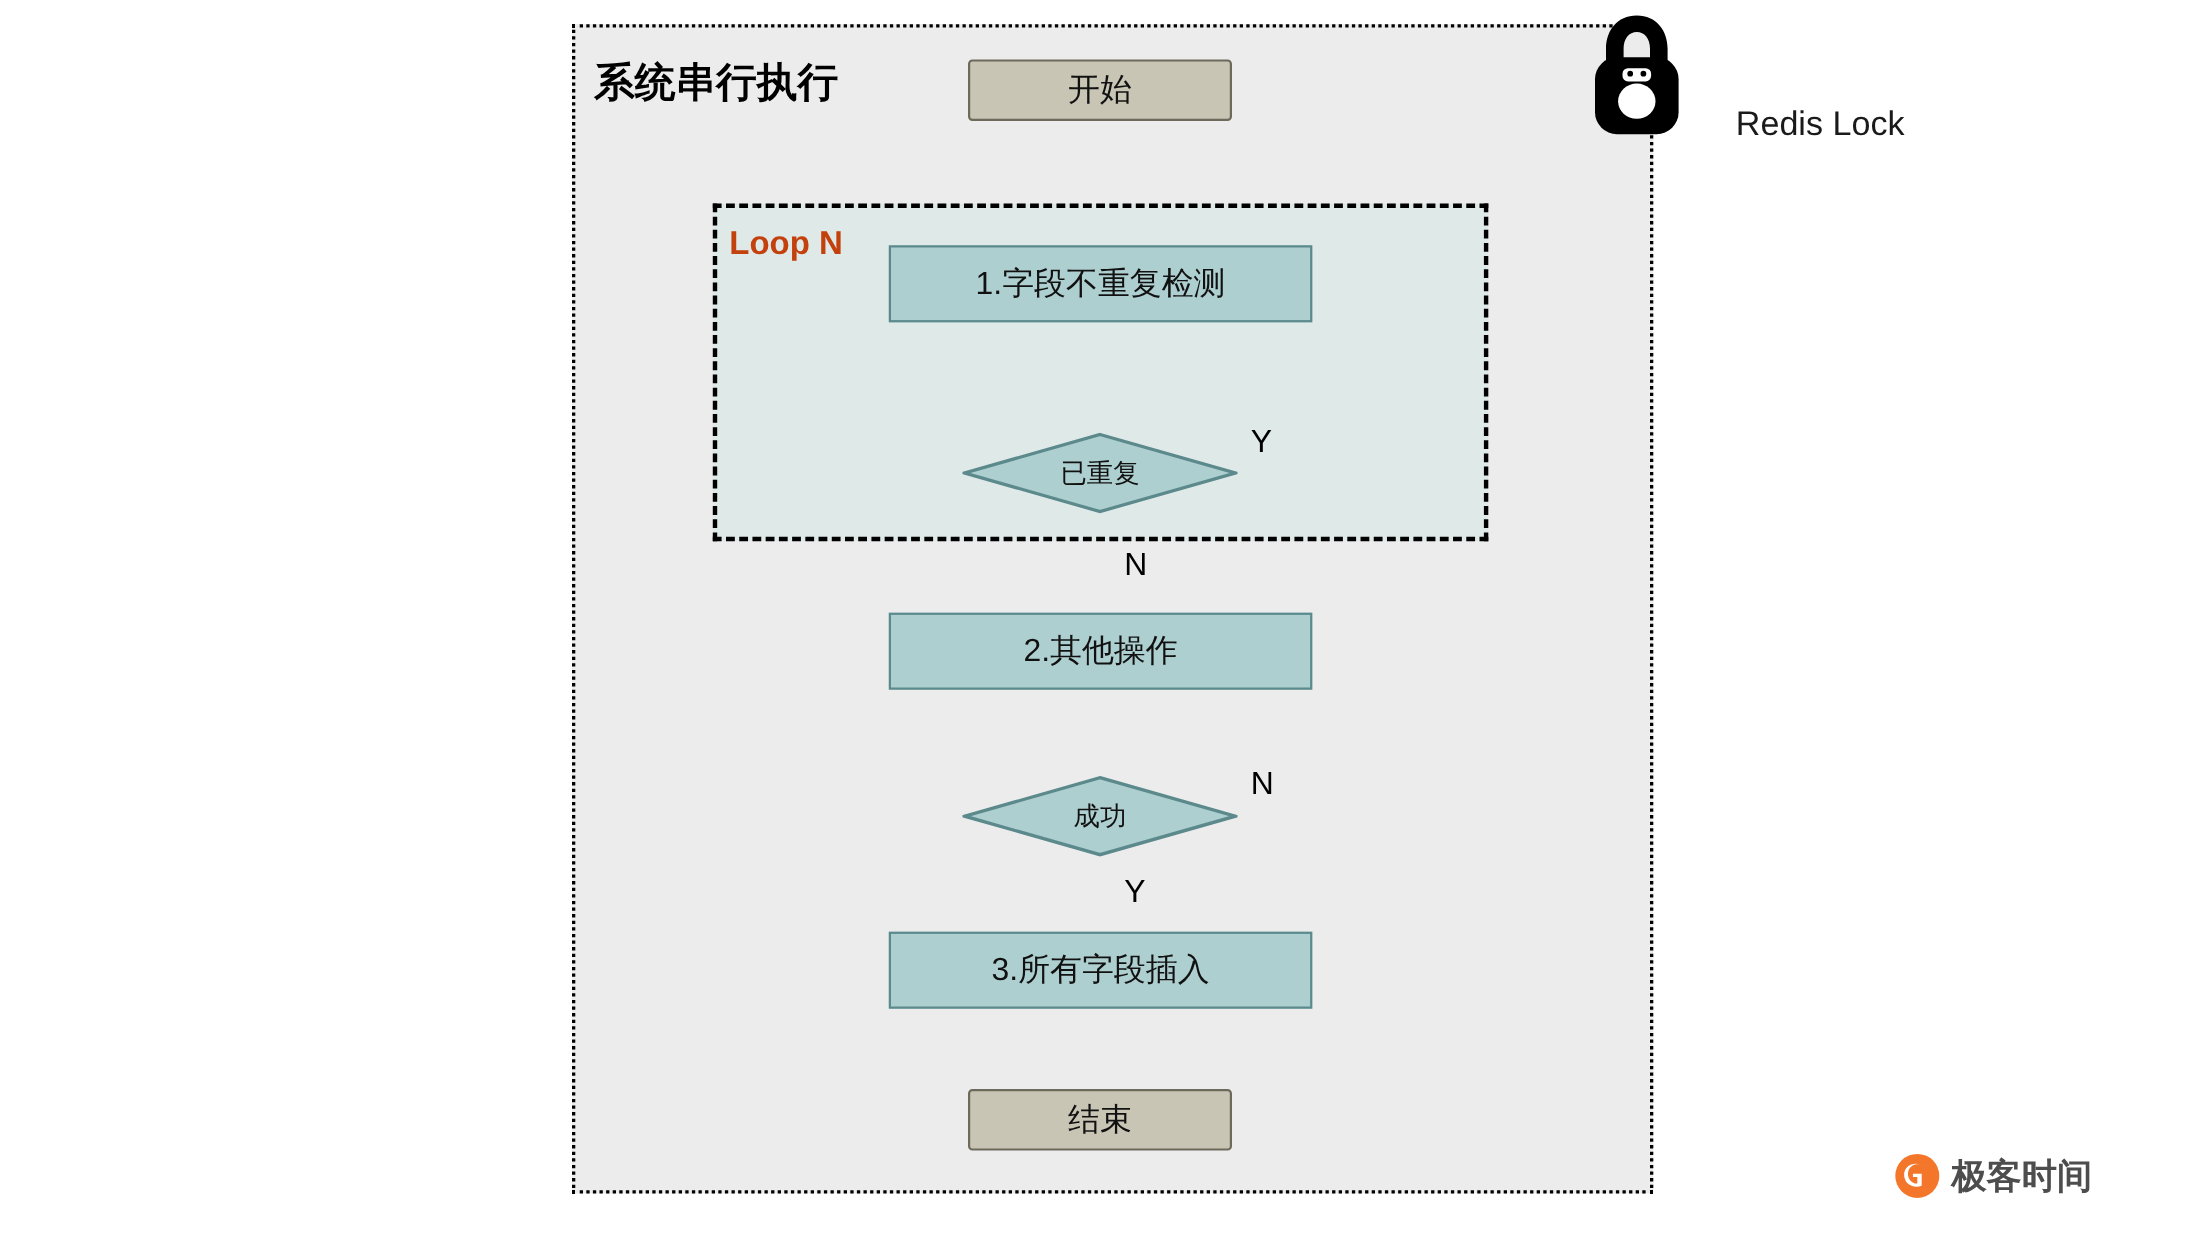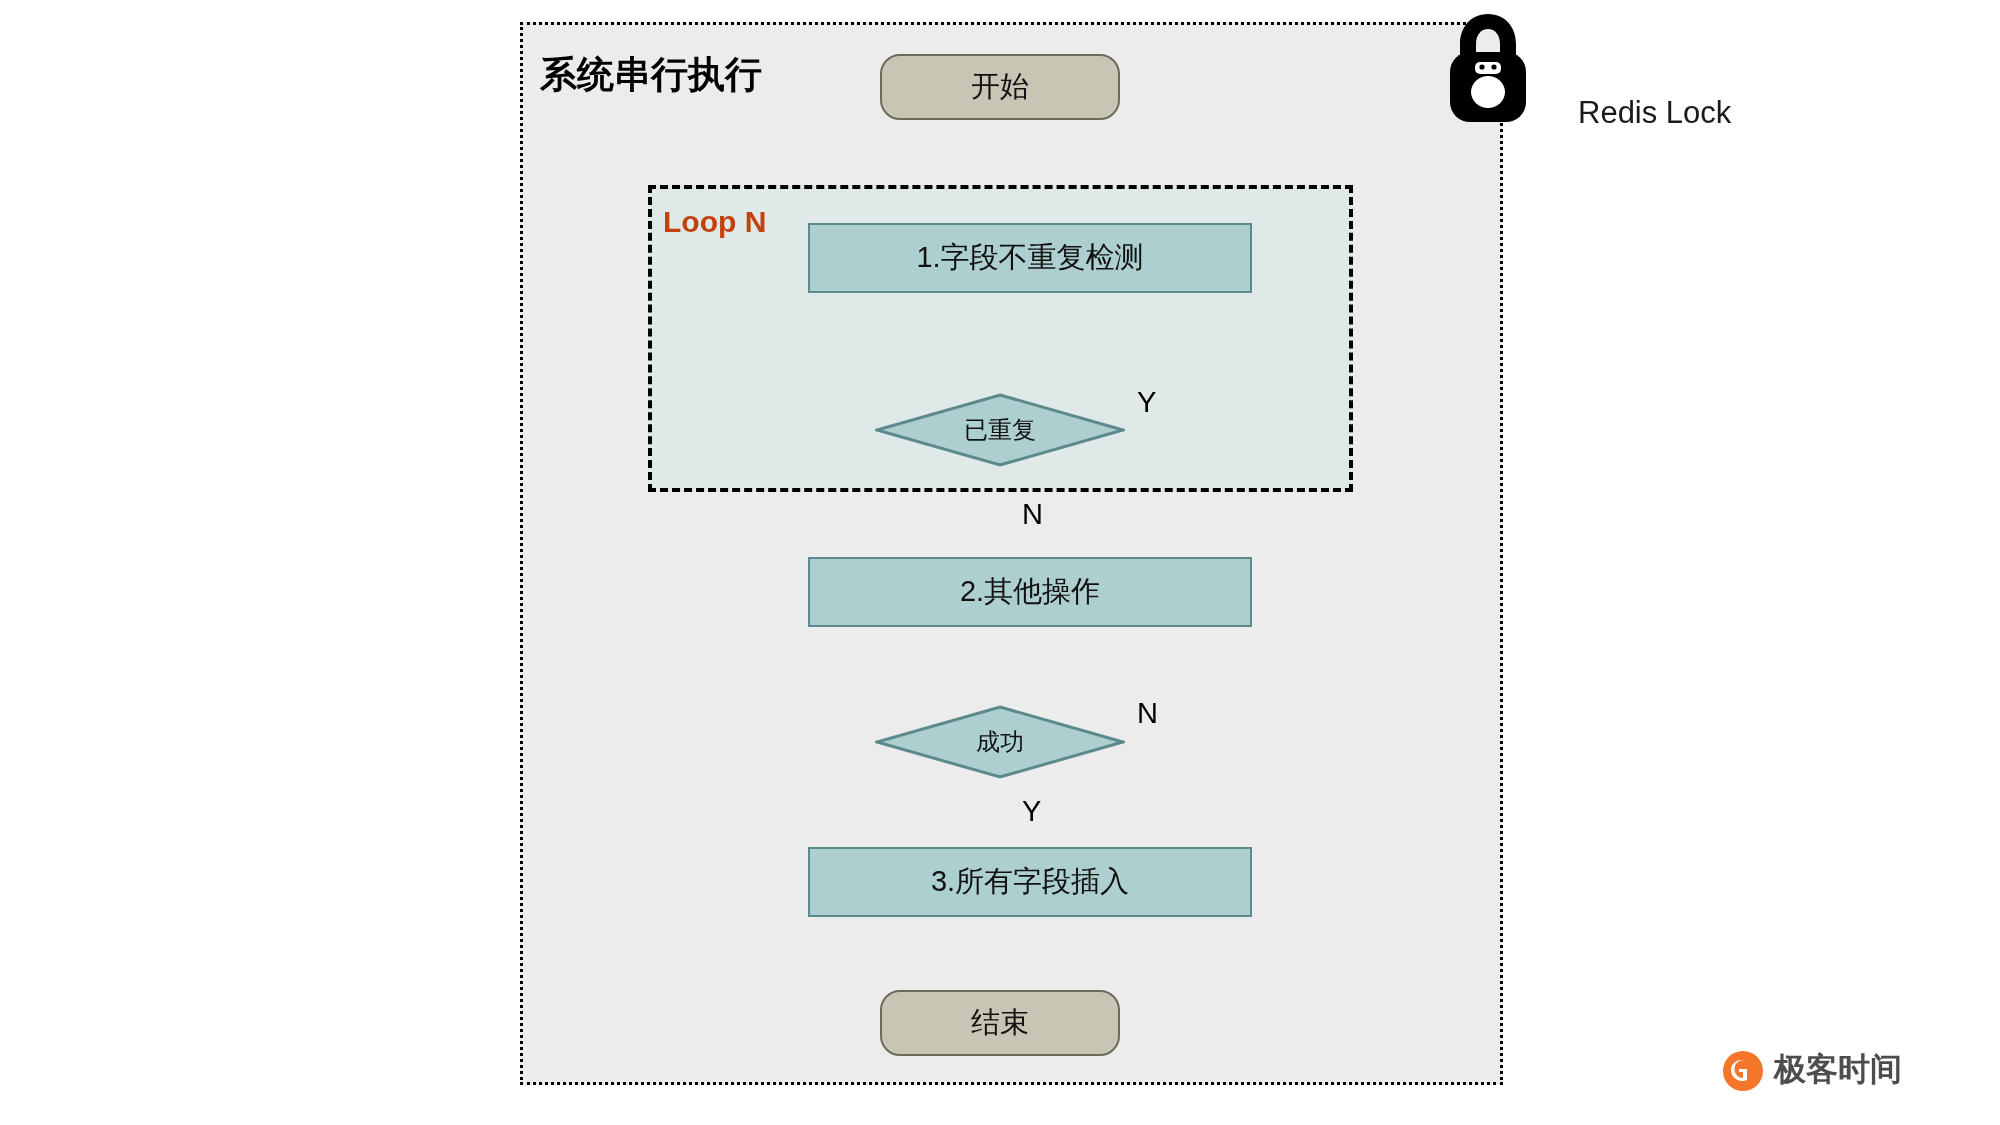--- a/index.html
+++ b/index.html
@@ -68,28 +68,28 @@
     display: flex;
     align-items: center;
     justify-content: center;
     font-size: 29px;
     color: #111111;
     text-align: center;
   }
   .terminal {
     background: #c8c5b5;
     border: 2px solid #6d6a5c;
-    border-radius: 20px;
+    border-radius: 4px;
     width: 240px;
-    height: 66px;
+    height: 56px;
   }
   .process {
     background: #aecfd0;
     border: 2px solid #5c8a8c;
-    width: 444px;
+    width: 385px;
     height: 70px;
     text-align: center;
   }
   
   .decision {
     position: absolute;
     width: 250px;
     height: 74px;
   }
   .decision .dshape {
@@ -134,21 +134,21 @@
     color: #1a1a1a;
     white-space: nowrap;
     margin-top: 44px;
   }
   
   .brand {
     position: absolute;
     left: 1722px;
     top: 1048px;
     display: flex;
-    align-items: flex-end;
+    align-items: flex-start;
     gap: 10px;
   }
   .brand-mark {
     width: 42px;
     height: 42px;
   }
   .brand-text {
     font-size: 32px;
     font-weight: bold;
     color: #4d4d4d;

